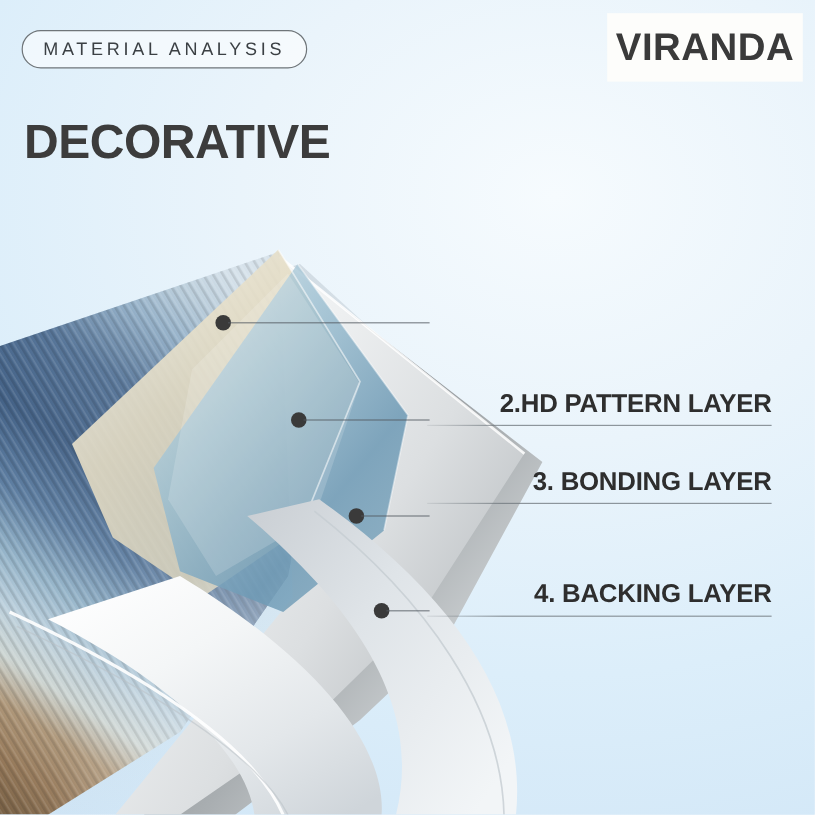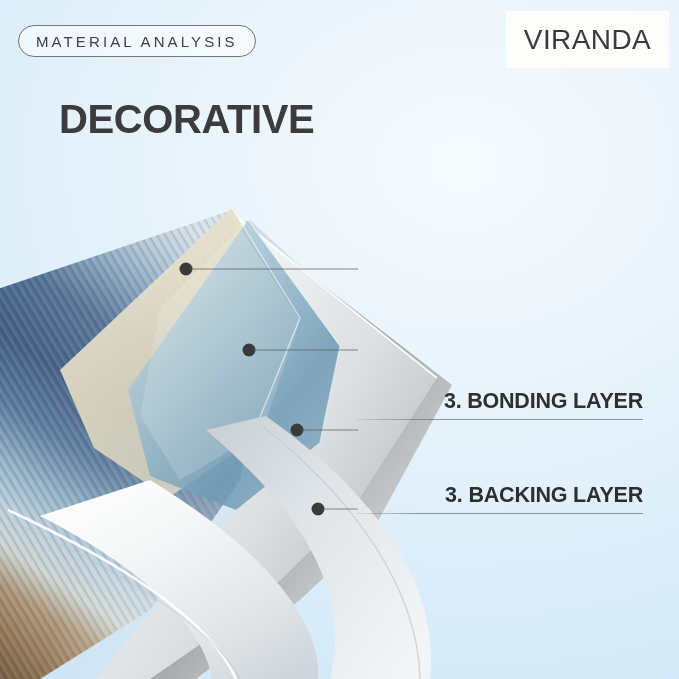--- a/index.html
+++ b/index.html
@@ -44,36 +44,36 @@
     position: absolute;
     left: 20px;
     top: 68px;
     font-size: 40px;
     line-height: 48px;
     font-weight: bold;
     letter-spacing: -0.4px;
     color: #3c3c3c;
     white-space: nowrap;
   }
-  .headline .ln { display: block; margin-left: 39px; }
+  .headline .ln { display: block; }
 
   .brand-box {
     position: absolute;
     left: 506px;
     top: 11px;
     width: 163px;
     height: 57px;
     background: #fdfdfb;
     display: flex;
     align-items: center;
     justify-content: center;
   }
   .brand-text {
-    font-size: 28px;
-    font-weight: normal;
+    font-size: 32px;
+    font-weight: bold;
     letter-spacing: 0.4px;
     color: #3a3a3a;
   }
 
   
   #art {
     position: absolute;
     left: 0;
     top: 180px;
     width: 679px;
@@ -245,28 +245,32 @@
 
   <div class="brand-box">
     <span class="brand-text">VIRANDA</span>
   </div>
 
   <div class="dot" style="left:186px; top:269px;"></div>
   <div class="leader" style="left:190px; top:269px; width:168px;"></div>
 
   <div class="dot" style="left:249px; top:350px;"></div>
   <div class="leader" style="left:253px; top:350px; width:105px;"></div>
+  <div class="callout" style="left:356px; top:324px; width:287px;">
+    <span class="callout-text">2.HD PATTERN LAYER</span>
+    <span class="callout-rule"></span>
+  </div>
 
   <div class="dot" style="left:297px; top:430px;"></div>
   <div class="leader" style="left:301px; top:430px; width:57px;"></div>
   <div class="callout" style="left:356px; top:389px; width:287px;">
     <span class="callout-text">3. BONDING LAYER</span>
     <span class="callout-rule"></span>
   </div>
 
   <div class="dot" style="left:318px; top:509px;"></div>
   <div class="leader" style="left:322px; top:509px; width:36px;"></div>
   <div class="callout" style="left:356px; top:483px; width:287px;">
-    <span class="callout-text">3. BACKING LAYER</span>
+    <span class="callout-text">4. BACKING LAYER</span>
     <span class="callout-rule"></span>
   </div>
 
 </div>
 
 </body></html>

